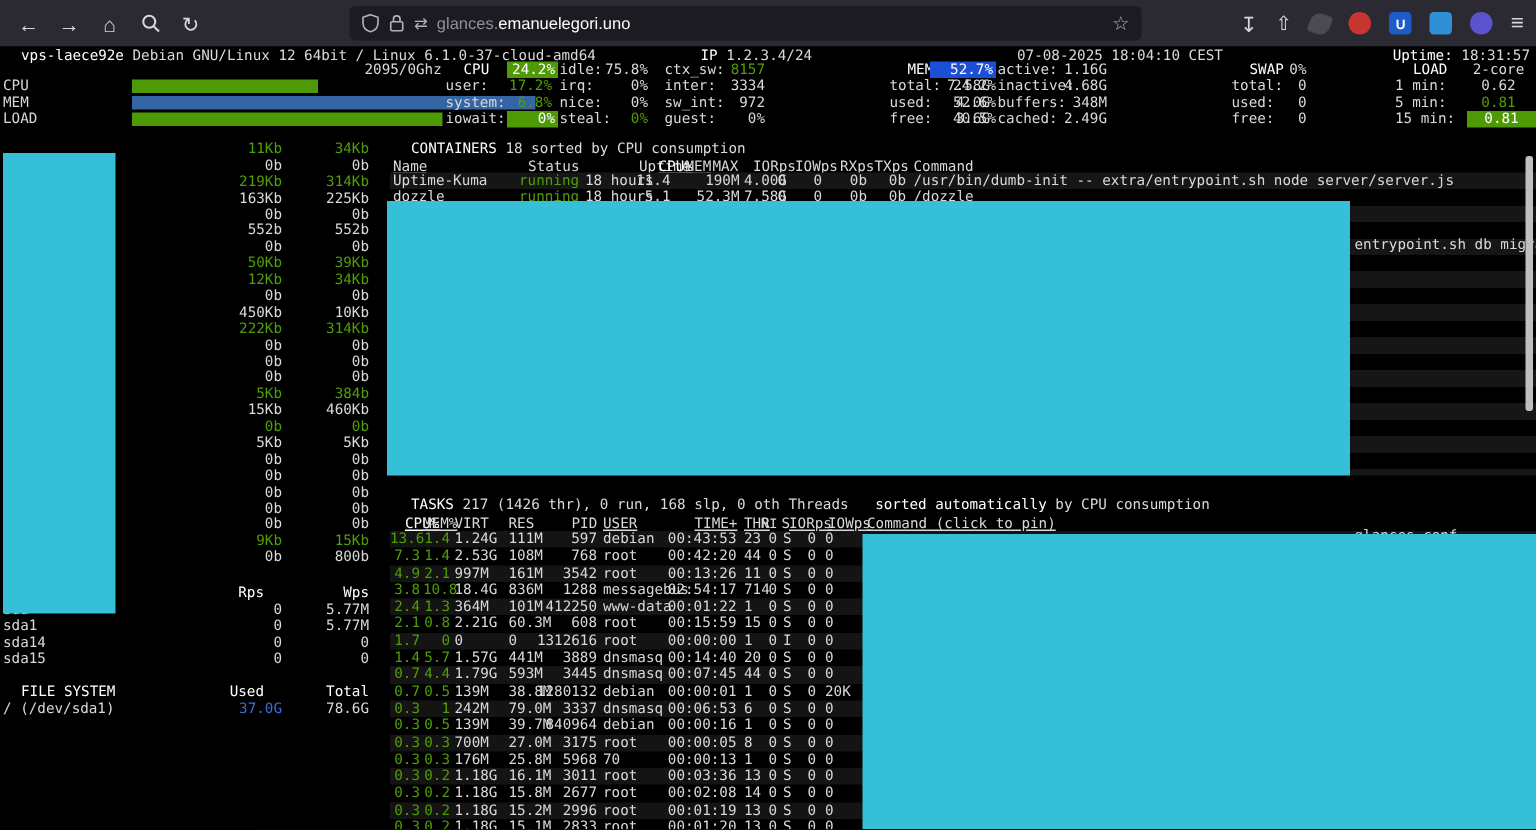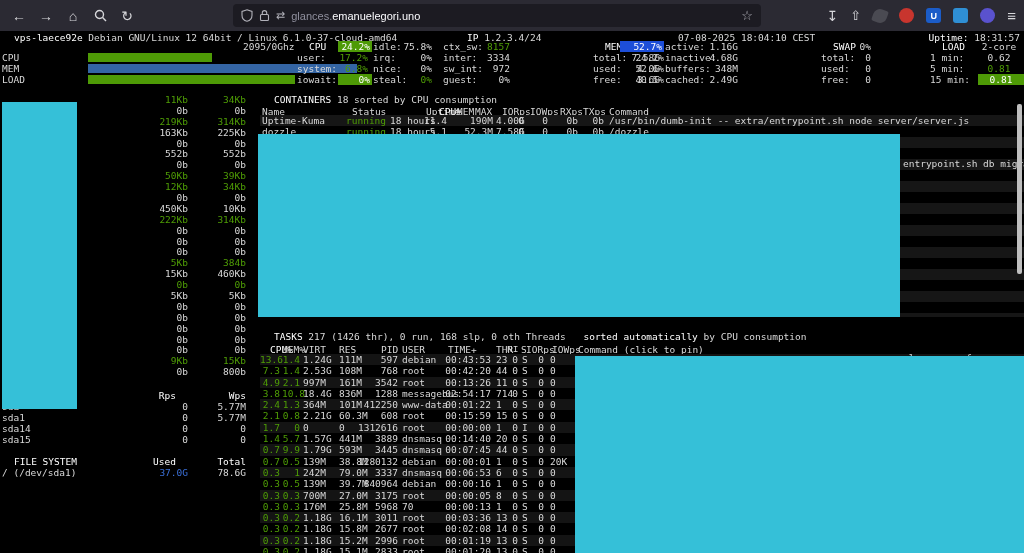--- a/index.html
+++ b/index.html
@@ -64,21 +64,21 @@
   .hc-name{left:2px;} .hc-status{left:92px;} .hc-uptime{left:138px;margin-left:28px;} .hc-cpu{left:167px;} .hc-mem{left:197px;} .hc-max{left:215px;} .hc-ior{left:242px;} .hc-iow{left:270px;} .hc-rx{left:300px;} .hc-tx{left:323px;} .hc-cmd{left:349px;}
   .stripes{position:absolute;left:0;top:43px;width:764px;height:180px;background:repeating-linear-gradient(#161616 0 11px,#000 11px 22px);}
   .cfrag{position:absolute;left:643px;top:64px;white-space:pre;}
   
   .ttitle{position:absolute;top:237px;left:2px;white-space:pre;}
   .thdr{position:absolute;top:250px;left:0;width:764px;height:11px;}
   .trows{position:absolute;top:260px;left:0;width:764px;}
   .trow{position:relative;height:11.3px;}
   .trow:nth-child(odd){background:#141414;}
   .tc-cpu{left:0;width:20px;text-align:right;} .tc-mem{left:22px;width:18px;text-align:right;} .tc-virt{left:43px;width:34px;} .tc-res{left:79px;width:36px;} .tc-pid{left:95px;width:43px;text-align:right;} .tc-user{left:142px;width:64px;} .tc-time{left:180px;width:51px;text-align:right;} .tc-thr{left:236px;width:20px;} .tc-ni{left:246px;width:12px;text-align:right;} .tc-s{left:262px;width:10px;} .tc-ior{left:268px;width:16px;text-align:right;} .tc-iow{left:290px;width:26px;}
-  .h-cpu{left:-2px;} .h-mem{left:22px;} .h-virt{left:43px;} .h-res{left:79px;} .h-pid{left:121px;} .h-user{left:142px;} .h-time{left:188px;} .h-thr{left:236px;} .h-ni{left:247px;font-family:Liberation Mono, monospace;} .h-s{left:261px;} .h-ior{left:266px;} .h-iow{left:292px;} .h-cmd{left:318px;white-space:pre;}
+  .h-cpu{left:-2px;} .h-mem{left:22px;} .h-virt{left:43px;} .h-res{left:79px;} .h-pid{left:121px;} .h-user{left:142px;} .h-time{left:203px;} .h-thr{left:236px;} .h-ni{left:247px;font-family:Liberation Mono, monospace;} .h-s{left:261px;} .h-ior{left:266px;} .h-iow{left:292px;} .h-cmd{left:318px;white-space:pre;}
   .tfrag{position:absolute;left:643px;top:258px;white-space:pre;}
   
   .redact{position:absolute;background:#35c0d8;}
   .r1{left:2px;top:71px;width:75px;height:307px;}
   .r2{left:258px;top:103px;width:642px;height:183px;}
   .r3{left:575px;top:325px;width:449px;height:197px;}
   .scrollthumb{position:absolute;left:1017px;top:104px;width:5px;height:170px;background:#bfbfbf;border-radius:2px;}
 </style>
 </head>
 <body>
@@ -649,21 +649,21 @@
             <span class="cell tc-time">00:14:40</span>
             <span class="cell tc-thr">20</span>
             <span class="cell tc-ni">0</span>
             <span class="cell tc-s">S</span>
             <span class="cell tc-ior">0</span>
             <span class="cell tc-iow">0</span>
           </div>
 
           <div class="trow">
             <span class="cell tc-cpu g">0.7</span>
-            <span class="cell tc-mem g">9.9</span>
+            <span class="cell tc-mem g">4.4</span>
             <span class="cell tc-virt">1.79G</span>
             <span class="cell tc-res">593M</span>
             <span class="cell tc-pid">3445</span>
             <span class="cell tc-user">dnsmasq</span>
             <span class="cell tc-time">00:07:45</span>
             <span class="cell tc-thr">44</span>
             <span class="cell tc-ni">0</span>
             <span class="cell tc-s">S</span>
             <span class="cell tc-ior">0</span>
             <span class="cell tc-iow">0</span>

